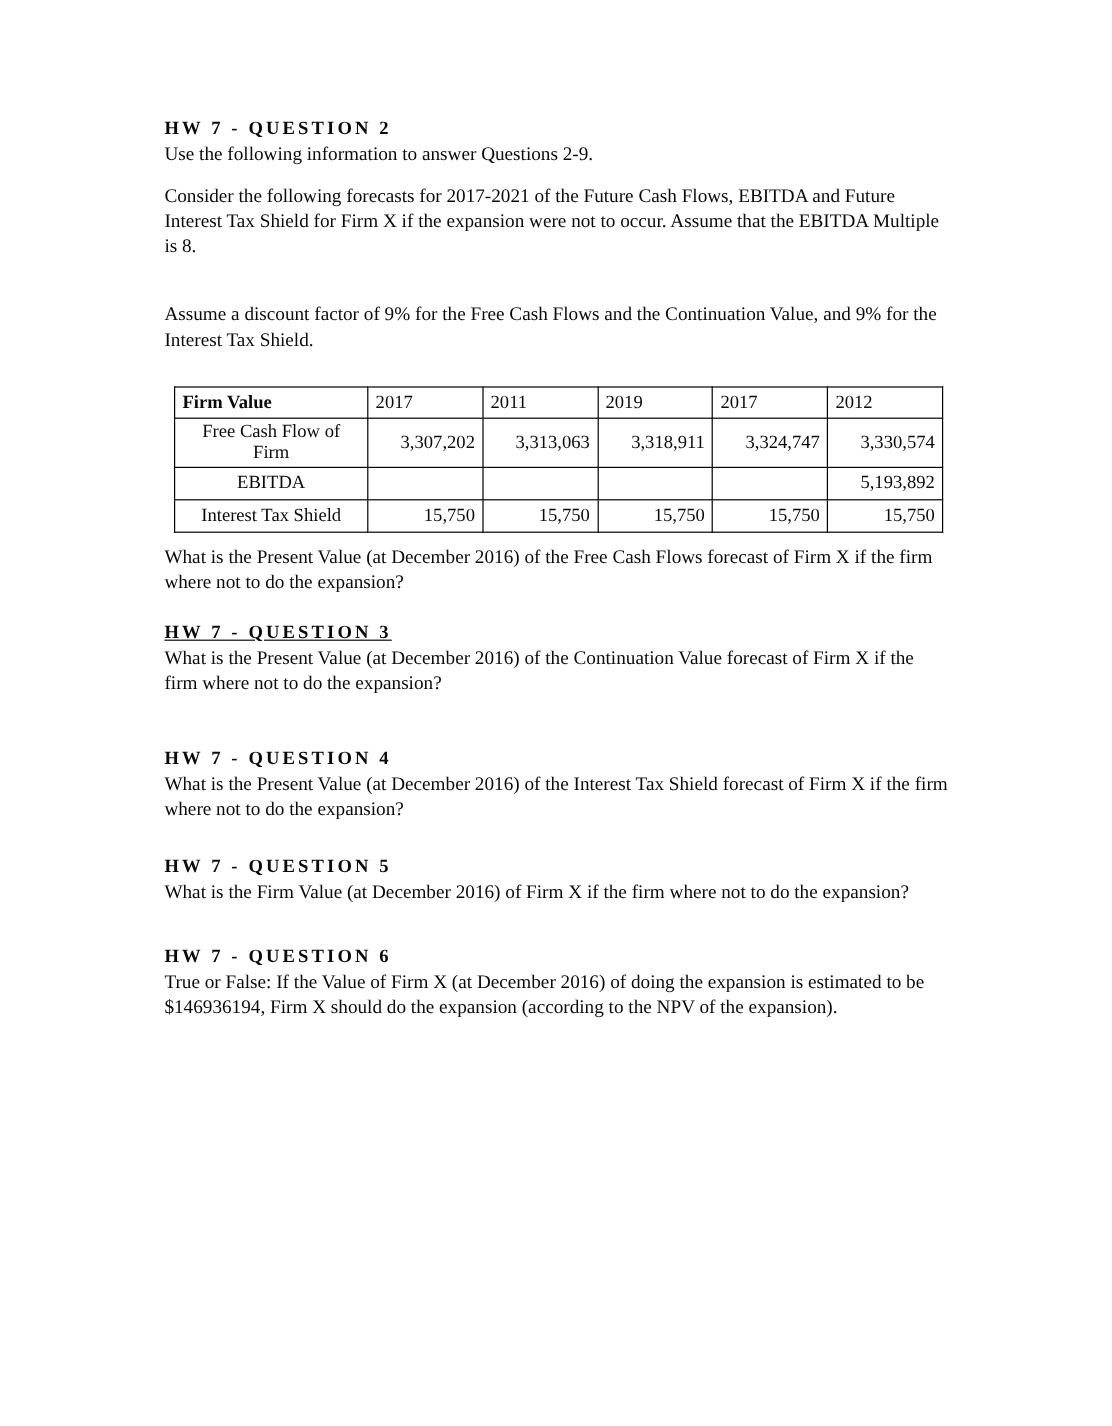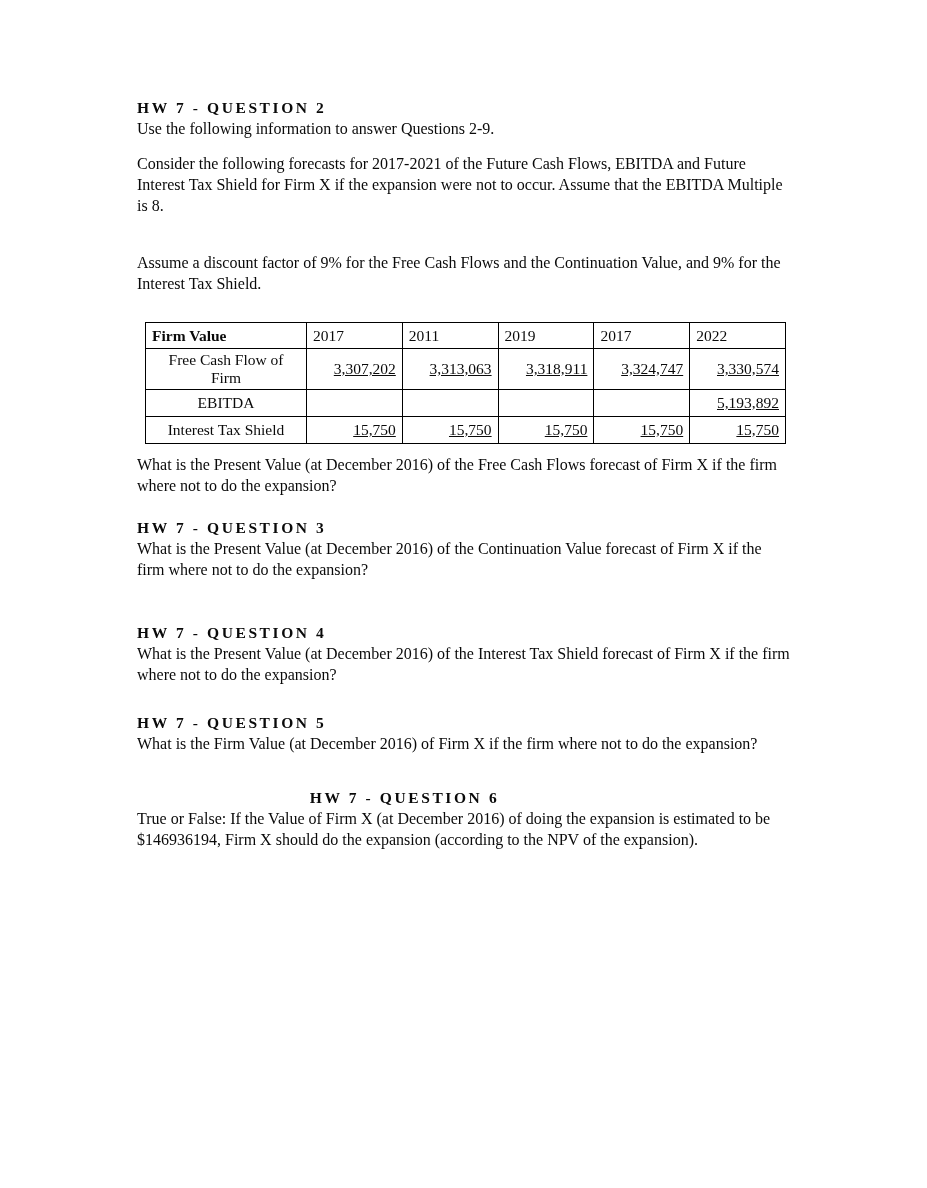--- a/index.html
+++ b/index.html
@@ -28,24 +28,24 @@
   }
   .body-text {
     font-size: 16px;
     line-height: 21px;
     margin: 0;
     width: 656px;
   }
   .gap-19 { margin-top: 14px; }
   .gap-20 { margin-top: 36px; }
   .gap-10 { margin-top: 10px; }
-  .gap-21 { margin-top: 21px; }
+  .gap-21 { margin-top: 21px; text-decoration: underline; }
   .gap-26 { margin-top: 42px; }
   .gap-27 { margin-top: 27px; }
-  .gap-33 { margin-top: 33px; text-align: center; }
+  .gap-33 { margin-top: 33px; }
 
   table.firm-table {
     border-collapse: collapse;
     margin-top: 28px;
     margin-left: 8px;
     table-layout: fixed;
     width: 640px;
     font-size: 15.5px;
   }
   table.firm-table, table.firm-table th, table.firm-table td {
@@ -67,21 +67,20 @@
   th.year-head {
     text-align: left;
     font-weight: normal;
     height: 21px;
   }
   td.row-label {
     text-align: center;
   }
   td.num-cell {
     text-align: right;
-    text-decoration: underline;
   }
   tr.fcf-row td { height: 33px; }
   tr.plain-row td { height: 22px; }
 </style>
 </head>
 <body>
 
 <div class="page">
 
   <h2 class="heading">HW 7 - QUESTION 2</h2>
@@ -100,21 +99,21 @@
       <col class="year-col">
       <col class="year-col">
     </colgroup>
     <thead>
       <tr>
         <th class="firm-value-head">Firm Value</th>
         <th class="year-head">2017</th>
         <th class="year-head">2011</th>
         <th class="year-head">2019</th>
         <th class="year-head">2017</th>
-        <th class="year-head">2022</th>
+        <th class="year-head">2012</th>
       </tr>
     </thead>
     <tbody>
       <tr class="fcf-row">
         <td class="row-label">Free Cash Flow of Firm</td>
         <td class="num-cell">3,307,202</td>
         <td class="num-cell">3,313,063</td>
         <td class="num-cell">3,318,911</td>
         <td class="num-cell">3,324,747</td>
         <td class="num-cell">3,330,574</td>

